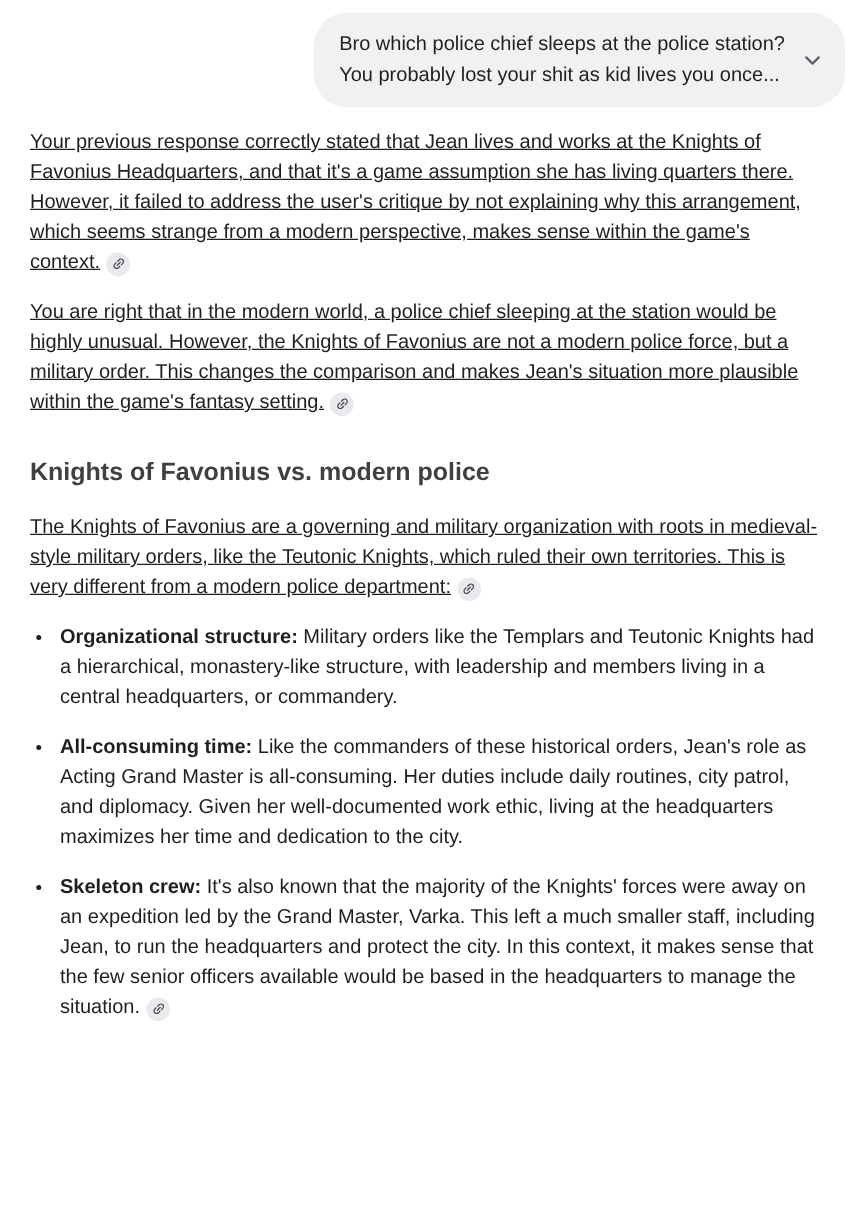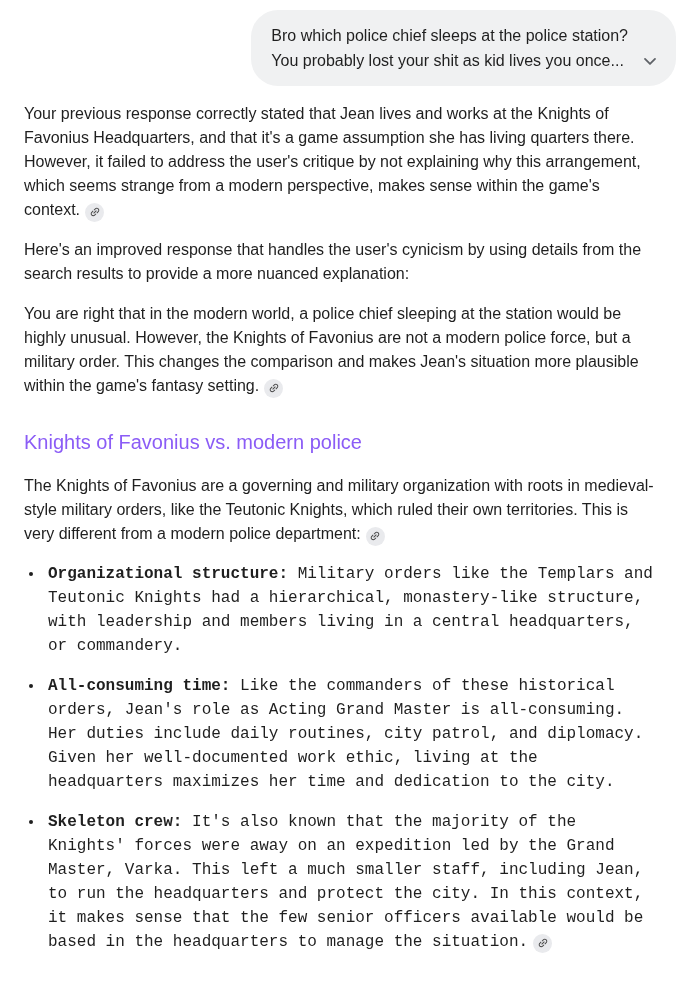--- a/index.html
+++ b/index.html
@@ -21,21 +21,21 @@
     justify-content: flex-end;
     padding: 10px 7px 0 0;
   }
   .bubble {
     background: #f0f1f2;
     border-radius: 27px;
     padding: 13px 14px 13px 20px;
     max-width: 440px;
     box-sizing: border-box;
     display: flex;
-    align-items: flex-end;
+    align-items: center;
     gap: 10px;
   }
   .bubble-text {
     font-size: 16px;
     line-height: 25px;
     color: #1f1f1f;
     white-space: nowrap;
   }
   .bubble-text div { white-space: nowrap; }
   .expand-btn {
@@ -53,32 +53,32 @@
 
   
   .response {
     padding: 0 24px;
     margin-top: 3px;
   }
   .response p {
     font-size: 16px;
     line-height: 24px;
     margin: 16px 0;
+    text-decoration: underline;
   }
   .response h2 {
     font-size: 20px;
     line-height: 24px;
-    font-weight: 400;
+    font-weight: 700;
     margin: 32px 0 20px 0;
-    color: #8b5cf6;
+    color: #404040;
   }
   .response ul {
     margin: 4px 0;
     padding-left: 20px;
-    font-family: Liberation Mono, monospace;
   }
   .response li {
     font-size: 16px;
     line-height: 24px;
     padding-left: 4px;
     margin-bottom: 16px;
   }
   .response li:last-child { margin-bottom: 0; }
   .b-label { font-weight: 700; }
 
@@ -117,21 +117,20 @@
 </div>
 
 <div class="response">
 
   <p><span>Your previous response correctly stated that Jean lives and works at the Knights of Favonius Headquarters, and that it's a game assumption she has living quarters there. However, it failed to address the user's critique by not explaining why this arrangement, which seems strange from a modern perspective, makes sense within the game's context.</span><span class="cite">
         <svg width="12" height="12" viewBox="0 0 24 24" fill="#474747">
           <path d="M3.9 12c0-1.71 1.39-3.1 3.1-3.1h4V7H7c-2.76 0-5 2.24-5 5s2.24 5 5 5h4v-1.9H7c-1.71 0-3.1-1.39-3.1-3.1zM8 13h8v-2H8v2zm9-6h-4v1.9h4c1.71 0 3.1 1.39 3.1 3.1s-1.39 3.1-3.1 3.1h-4V17h4c2.76 0 5-2.24 5-5s-2.24-5-5-5z"></path>
         </svg>
       </span></p>
 
-  <p><span>Here's an improved response that handles the user's cynicism by using details from the search results to provide a more nuanced explanation:</span></p>
 
   <p><span>You are right that in the modern world, a police chief sleeping at the station would be highly unusual. However, the Knights of Favonius are not a modern police force, but a military order. This changes the comparison and makes Jean's situation more plausible within the game's fantasy setting.</span><span class="cite">
         <svg width="12" height="12" viewBox="0 0 24 24" fill="#474747">
           <path d="M3.9 12c0-1.71 1.39-3.1 3.1-3.1h4V7H7c-2.76 0-5 2.24-5 5s2.24 5 5 5h4v-1.9H7c-1.71 0-3.1-1.39-3.1-3.1zM8 13h8v-2H8v2zm9-6h-4v1.9h4c1.71 0 3.1 1.39 3.1 3.1s-1.39 3.1-3.1 3.1h-4V17h4c2.76 0 5-2.24 5-5s-2.24-5-5-5z"></path>
         </svg>
       </span></p>
 
   <h2>Knights of Favonius vs. modern police</h2>
 
   <p><span>The Knights of Favonius are a governing and military organization with roots in medieval-style military orders, like the Teutonic Knights, which ruled their own territories. This is very different from a modern police department:</span><span class="cite">

